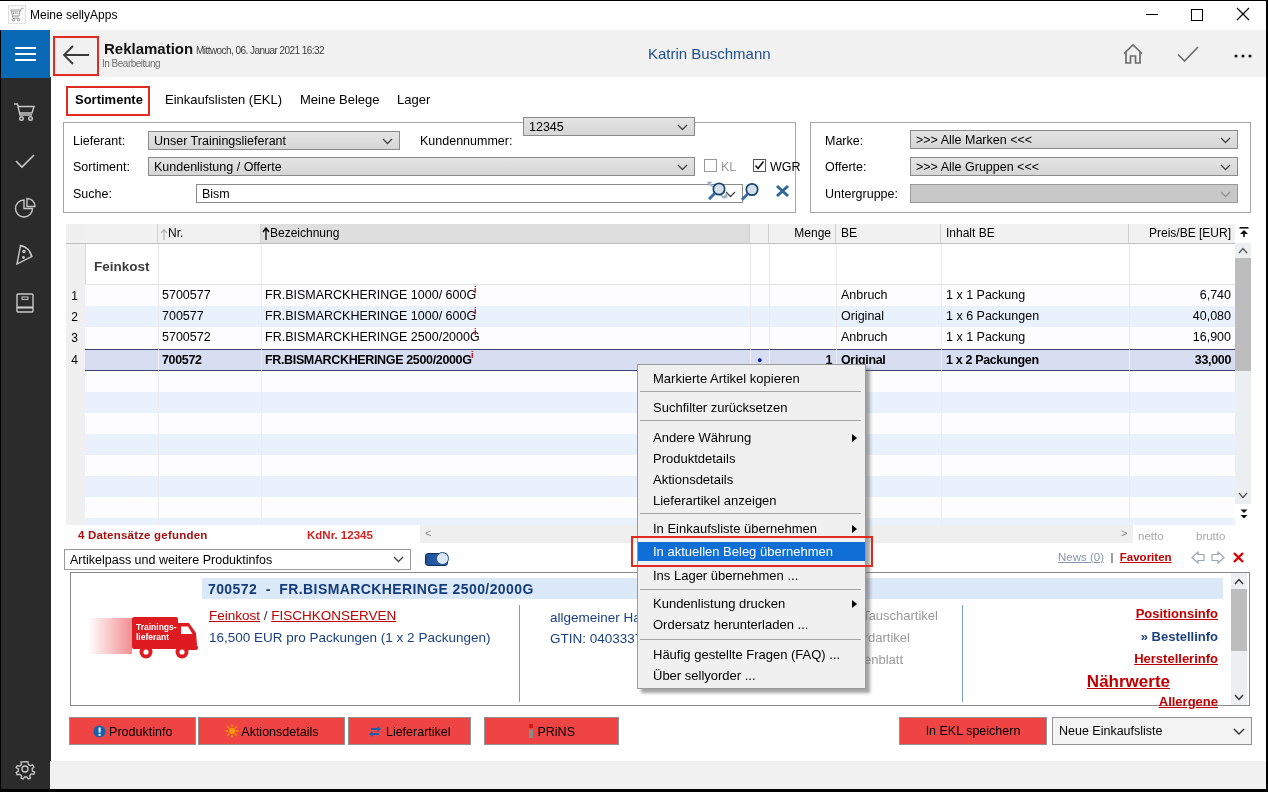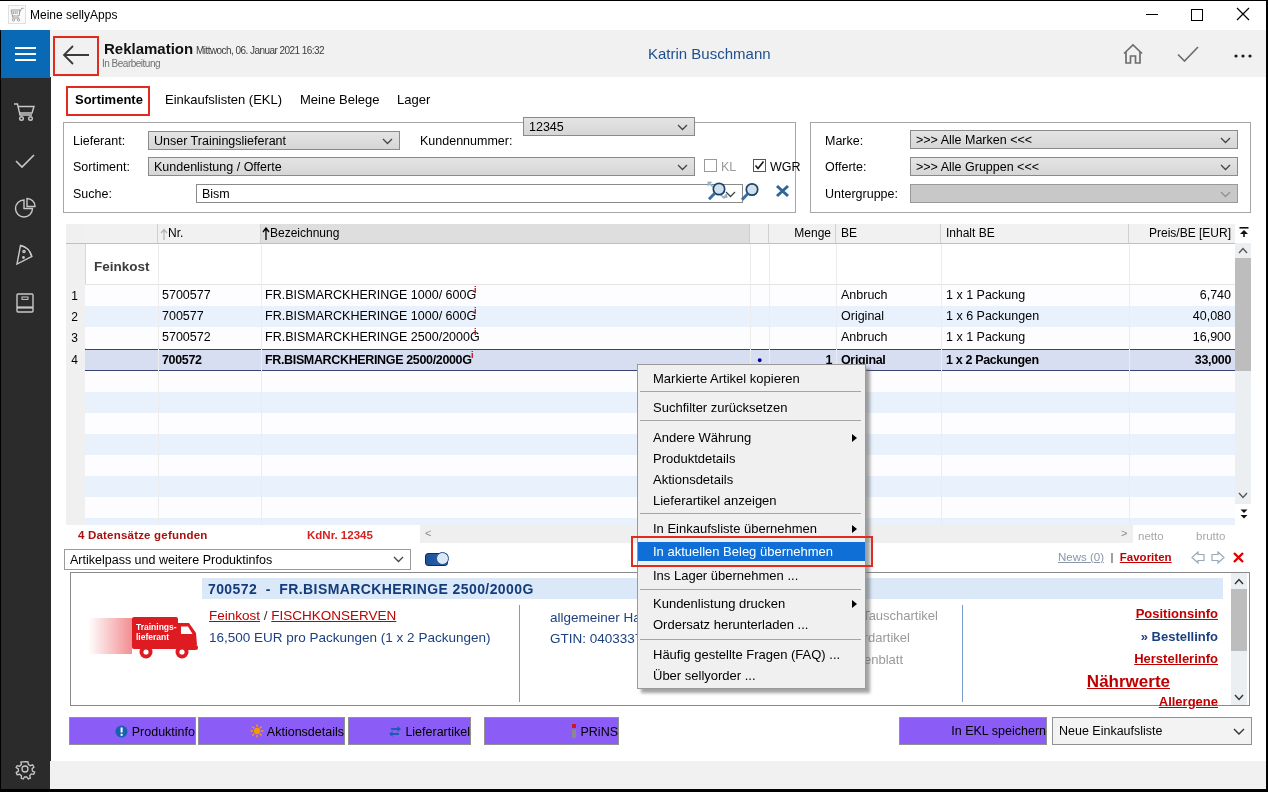--- a/index.html
+++ b/index.html
@@ -34,21 +34,21 @@
 
 .hdrcell{top:224px;height:19px;background:#f1f1f1;font-size:12px;color:#000;line-height:19px;box-sizing:border-box;border-right:1px solid #d0d0d0;}
 .rowline{left:85px;width:1150px;height:21px;font-size:12.5px;color:#000;}
 .cell{position:absolute;top:0;height:21px;line-height:21px;white-space:nowrap;}
 
 #menu{left:637px;top:364px;width:227px;height:323px;background:#f0f0f0;border:1px solid #9a9a9a;box-shadow:4px 4px 3px rgba(90,90,90,0.55);z-index:50;}
 .mi{position:absolute;left:0px;width:227px;height:21px;line-height:21px;font-size:13px;color:#000;padding-left:15px;box-sizing:border-box;white-space:nowrap;}
 .msep{position:absolute;left:2px;width:221px;height:1px;background:#a5a5a5;}
 .marrow{position:absolute;right:8px;top:7px;width:0;height:0;border-left:5px solid #000;border-top:4px solid transparent;border-bottom:4px solid transparent;}
 
-.btn{top:717px;height:28px;background:#8b5cf6;border:1px solid #919191;box-sizing:border-box;font-size:12.5px;color:#000;text-align:right;line-height:26px;}
+.btn{top:717px;height:28px;background:#ef4444;border:1px solid #919191;box-sizing:border-box;font-size:12.5px;color:#000;text-align:center;line-height:26px;}
 #footer{left:50px;top:761px;width:1218px;height:28px;background:#f1f1f1;}
 #bottomedge{left:0;top:789px;width:1268px;height:3px;background:#000;}
 a{text-decoration:underline;}
 </style>
 </head>
 <body>
 <div id="win">
   <div class="abs" id="titlebar"></div>
   <div class="abs" id="titletext">Meine sellyApps</div>
 

